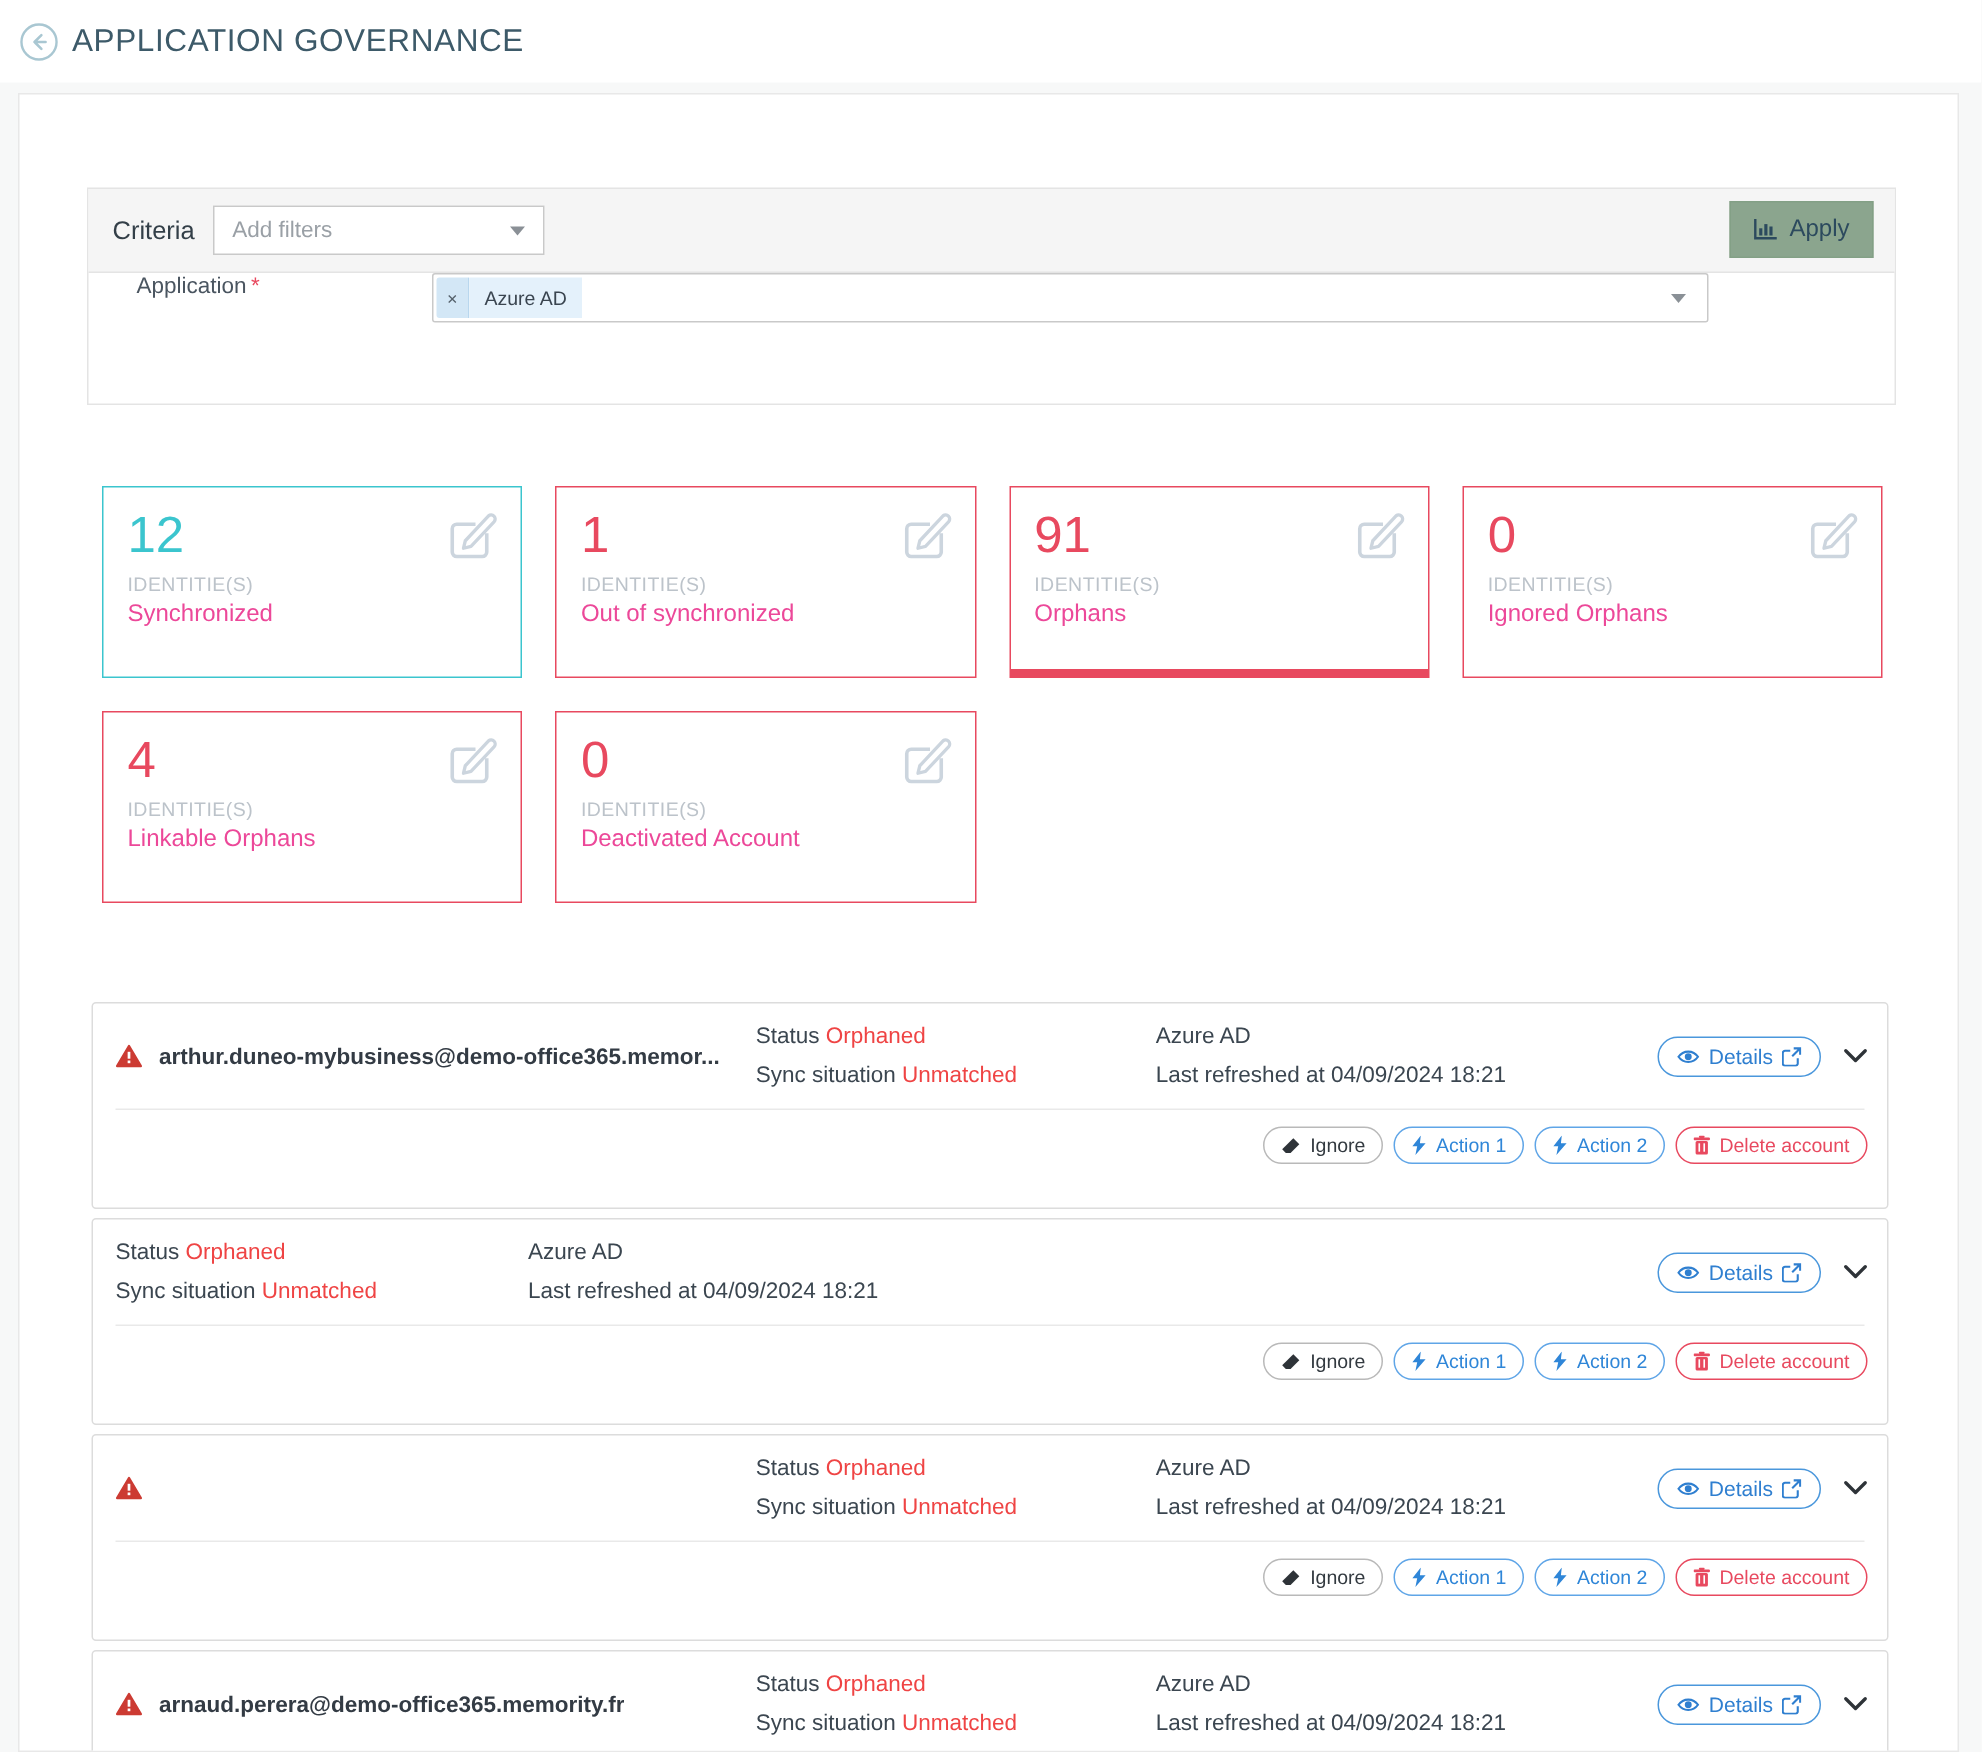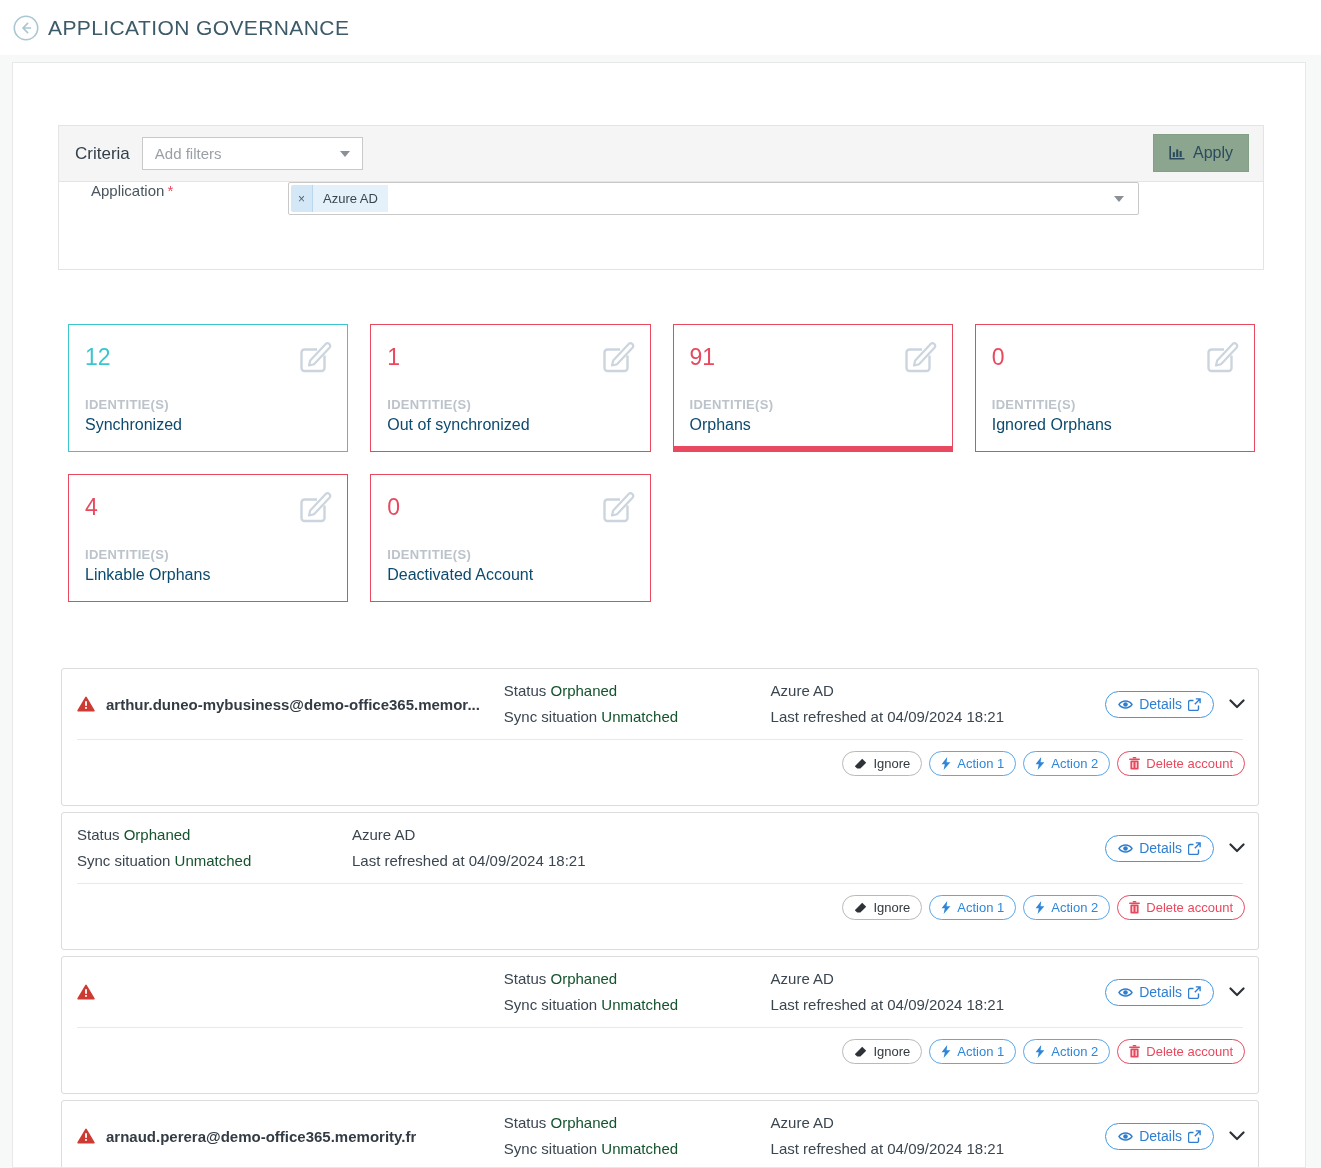--- a/index.html
+++ b/index.html
@@ -42,37 +42,37 @@
   .app-select .caret { position:absolute; right:14px; top:13px; }
 
   
   .stat-grid { margin:54px 50px 0 55px; display:grid; grid-template-columns:repeat(4,1fr);
     gap:22px; }
   .stat-card { height:128px; background:#fff; border:1px solid; position:relative;
     padding:12px 16px; cursor:pointer; }
   .stat-card.teal { border-color:#3bc5ce; }
   .stat-card.red  { border-color:#e8495f; }
   .stat-card.selected { border-bottom-width:6px; }
-  .stat-count { font-size:23px; line-height:40px; }
+  .stat-count { font-size:34px; line-height:40px; }
   .teal .stat-count { color:#3bc5ce; }
   .red  .stat-count { color:#e8495f; }
-  .stat-unit { margin-top:20px; font-size:13px; font-weight:bold; color:#bcc3ca; letter-spacing:.3px; }
-  .stat-label { margin-top:4px; font-size:16px; color:#0c4a6e; }
+  .stat-unit { margin-top:5px; font-size:13px; font-weight:normal; color:#bcc3ca; letter-spacing:.3px; }
+  .stat-label { margin-top:4px; font-size:16px; color:#ec4899; }
   .edit-icon { position:absolute; top:15px; right:15px; cursor:pointer; }
 
   
   .rows { margin:66px 46px 0 48px; display:flex; flex-direction:column; gap:6px; }
   .acct-card { height:138px; background:#fff; border:1px solid #dcdcdc; border-radius:3px; }
   .acct-top { height:70px; display:flex; align-items:center; padding:0 13px 0 15px; }
   .email-cell { width:440px; display:flex; align-items:center; gap:11px; }
   .email { font-size:15px; font-weight:bold; color:#333b44; white-space:nowrap; overflow:hidden; }
   .info-cell { font-size:15px; color:#3b4650; line-height:26px; }
   .status-cell { width:275px; }
   .appname-cell { width:345px; }
-  .red-text { color:#14532d; }
+  .red-text { color:#ef4444; }
   .details-cell { margin-left:auto; display:flex; align-items:center; gap:15px; }
   .details-btn { height:27px; border:1px solid #4a97dc; border-radius:15px; background:#fff;
     color:#2f7fd0; font-size:14px; display:flex; align-items:center; gap:6px; padding:0 12px; cursor:pointer; }
   .chevron-btn { display:inline-flex; cursor:pointer; }
   .acct-divider { border-top:1px solid #e9e9e9; margin:0 15px; }
   .acct-actions { display:flex; justify-content:flex-end; gap:7px; padding:11px 13px 0 0; }
   .pill { height:25px; border-radius:13px; background:#fff; font-size:13px;
     display:inline-flex; align-items:center; gap:6px; padding:0 11px; cursor:pointer; }
   .pill.ignore { border:1px solid #b9b9b9; color:#333a40; }
   .pill.action { border:1px solid #5fa5e7; color:#2f86d8; }

